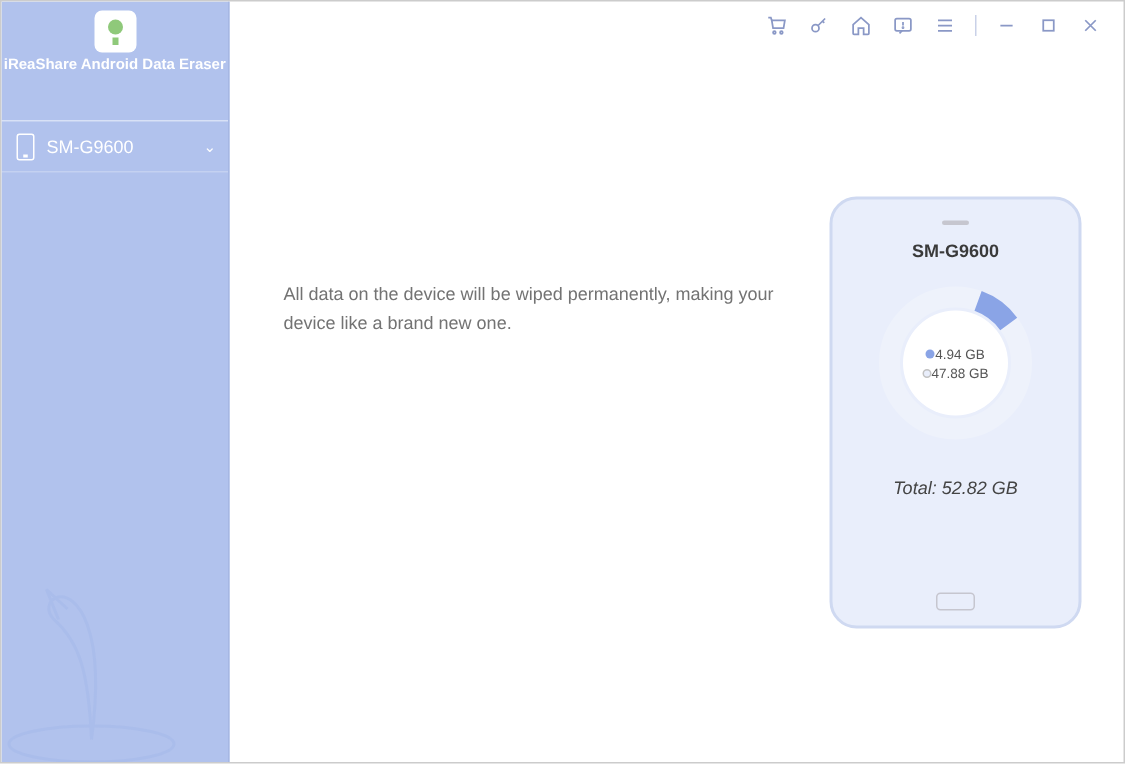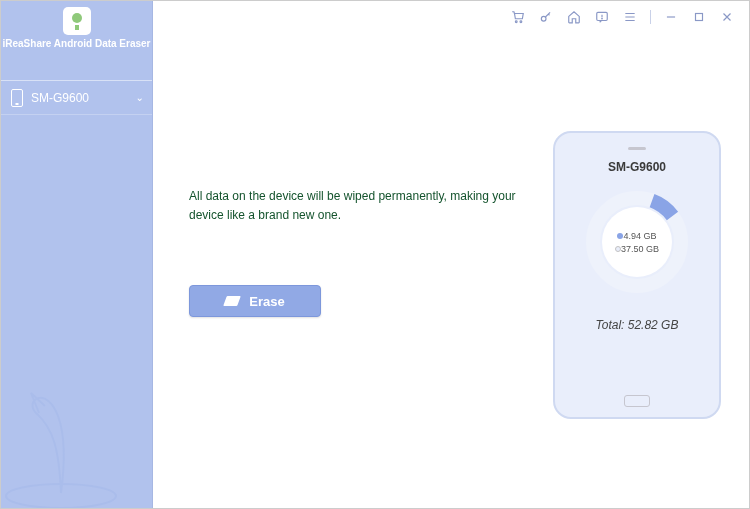--- a/index.html
+++ b/index.html
@@ -128,23 +128,23 @@
     max-width: 350px;
   }
   .heading {
     font-size: 14px;
     font-weight: 700;
     color: #2a2a2a;
     margin-bottom: 16px;
   }
   .desc {
     font-size: 12px;
-    color: #14532d;
+    color: #737373;
     line-height: 1.6;
-    margin-bottom: 60px;
+    margin-bottom: 46px;
   }
   .erase-btn {
     width: 132px; height: 32px;
     background: #91a9e5;
     border: 1px solid #7d97db;
     border-radius: 4px;
     color: #fff;
     font-size: 13px;
     font-weight: 600;
     display: flex;
@@ -298,24 +298,20 @@
         <path d="M60 115 C58 70 52 50 35 35 C30 30 30 22 38 20 C50 18 70 40 60 115"></path>
         <path d="M38 35 L30 15 L44 28"></path>
       </g>
     </svg>
   </div>
 </div>
 
 <div class="main">
   <div class="content">
     <div class="desc">All data on the device will be wiped permanently, making your device like a brand new one.</div>
-    <div class="erase-btn">
-      <div class="eraser-icon"></div>
-      <span>Erase</span>
-    </div>
   </div>
 
   <div class="phone-card">
     <div class="speaker"></div>
     <div class="dev-name">SM-G9600</div>
     <div class="donut-wrap">
       <svg viewBox="0 0 120 120">
 
         <circle cx="60" cy="60" r="44" fill="none" stroke="#eef2fb" stroke-width="14"></circle>
 
@@ -323,20 +319,20 @@
 
         <circle cx="60" cy="60" r="35" fill="#fff"></circle>
       </svg>
       <div class="donut-center">
         <div class="legend-row">
           <div class="dot dot-used"></div>
           <span>4.94 GB</span>
         </div>
         <div class="legend-row">
           <div class="dot dot-free"></div>
-          <span>37.50 GB</span>
+          <span>47.88 GB</span>
         </div>
       </div>
     </div>
     <div class="total">Total: 52.82 GB</div>
     <div class="home-btn"></div>
   </div>
 </div>
 
 </body></html>

